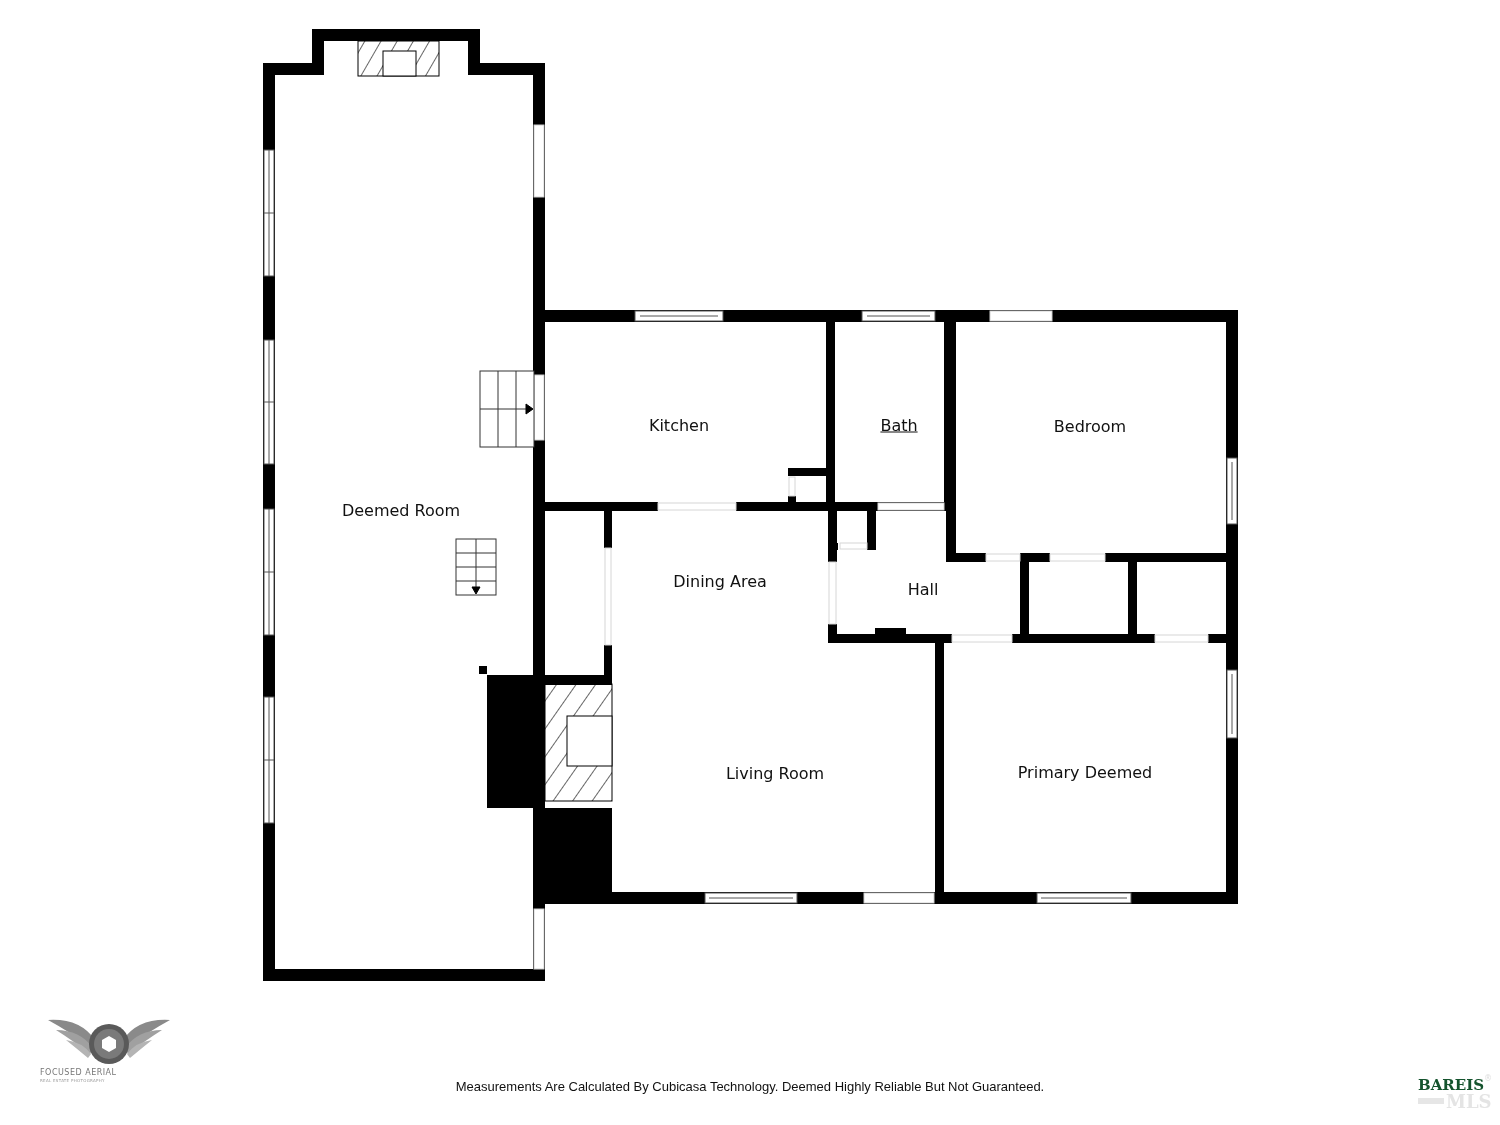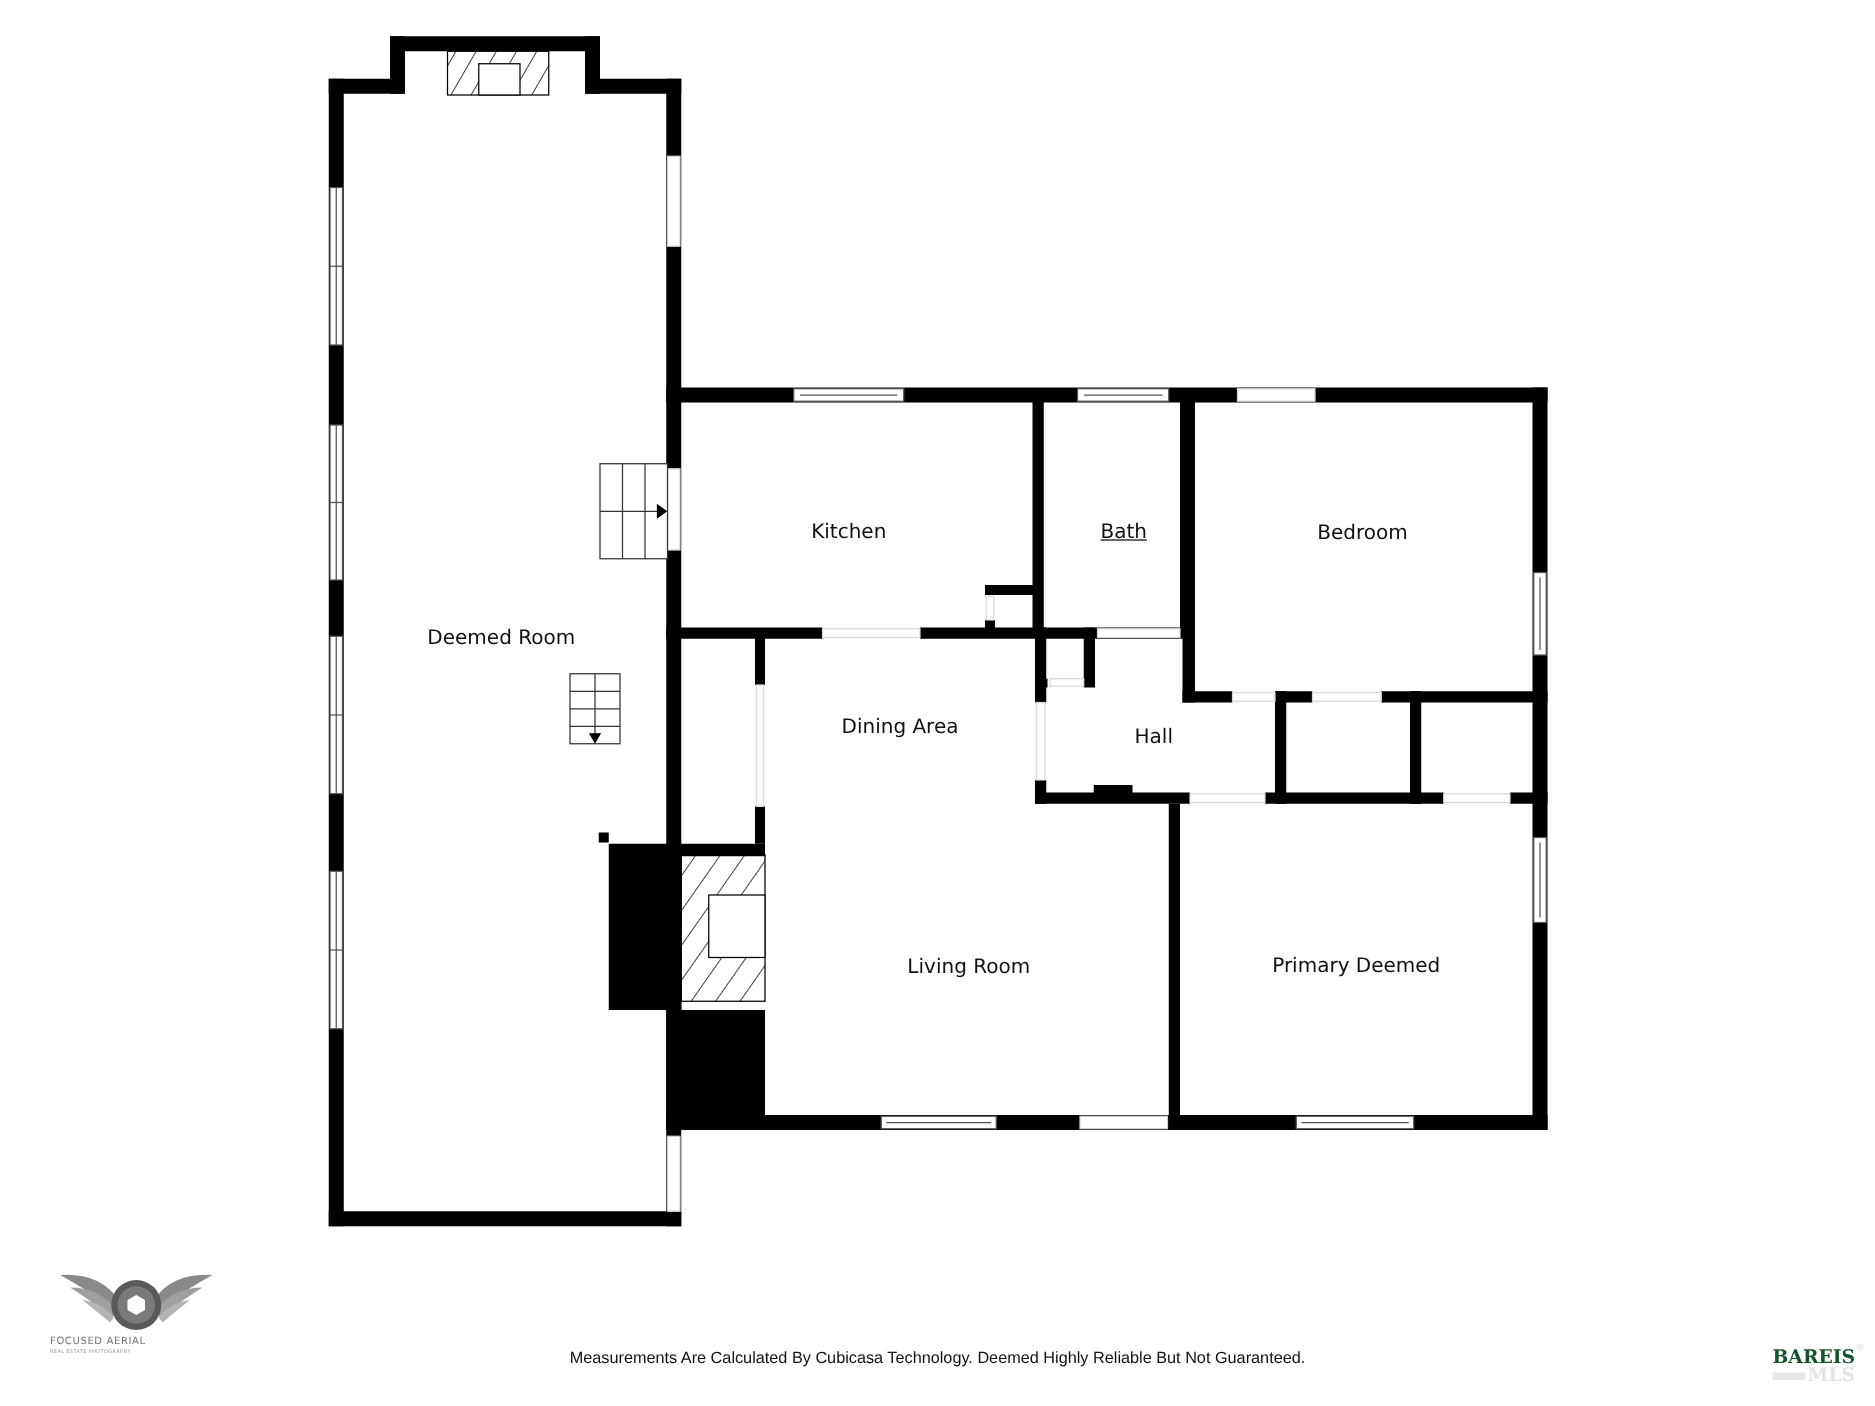--- a/index.html
+++ b/index.html
@@ -6,21 +6,21 @@
   body { width: 1500px; height: 1125px; position: relative; overflow: hidden; font-family: "DejaVu Sans", sans-serif; }
   #plan { position: absolute; left: 0; top: 0; }
   .room-label { position: absolute; font-family: "DejaVu Sans", sans-serif; font-size: 16px; color: #111; white-space: nowrap; transform: translate(-50%, -50%); }
   .disclaimer { position: absolute; left: 750px; top: 1086px; transform: translate(-50%, -50%); font-family: Liberation Sans, sans-serif; font-size: 13px; color: #111; white-space: nowrap; }
   .logo { position: absolute; left: 40px; top: 1010px; width: 140px; height: 75px; }
   .logo-text { position: absolute; left: 0; width: 140px; font-family: "DejaVu Sans", sans-serif; color: #777; }
   .logo-title { top: 58px; font-size: 8px; letter-spacing: 0.5px; }
   .logo-sub { top: 68px; font-size: 4px; letter-spacing: 0.3px; color: #999; }
   .mls { position: absolute; left: 1418px; top: 1076px; width: 75px; height: 40px; }
   .mls-top { position: absolute; left: 0; top: 0; font-family: "DejaVu Serif", serif; font-size: 15px; font-weight: bold; color: #14532d; letter-spacing: 0px; }
-  .mls-bot { position: absolute; left: 28px; top: 15px; font-family: "DejaVu Serif", serif; font-size: 15px; font-weight: bold; color: #e4e4e4; }
+  .mls-bot { position: absolute; left: 28px; top: 15px; font-family: "DejaVu Serif", serif; font-size: 18px; font-weight: bold; color: #e4e4e4; }
   .mls-bar { position: absolute; left: 0; top: 22px; width: 26px; height: 6px; background: #e6e6e6; }
   .mls-reg { position: absolute; left: 66px; top: -2px; font-size: 8px; color: #ddd; }
 </style>
 </head>
 <body>
 
 <svg id="plan" width="1500" height="1125" viewBox="0 0 1500 1125" xmlns="http://www.w3.org/2000/svg">
   <defs>
     <pattern id="hatch1" patternUnits="userSpaceOnUse" width="14" height="14" patternTransform="rotate(30)">
       <line x1="0" y1="0" x2="0" y2="14" stroke="#000" stroke-width="1.2"></line>

